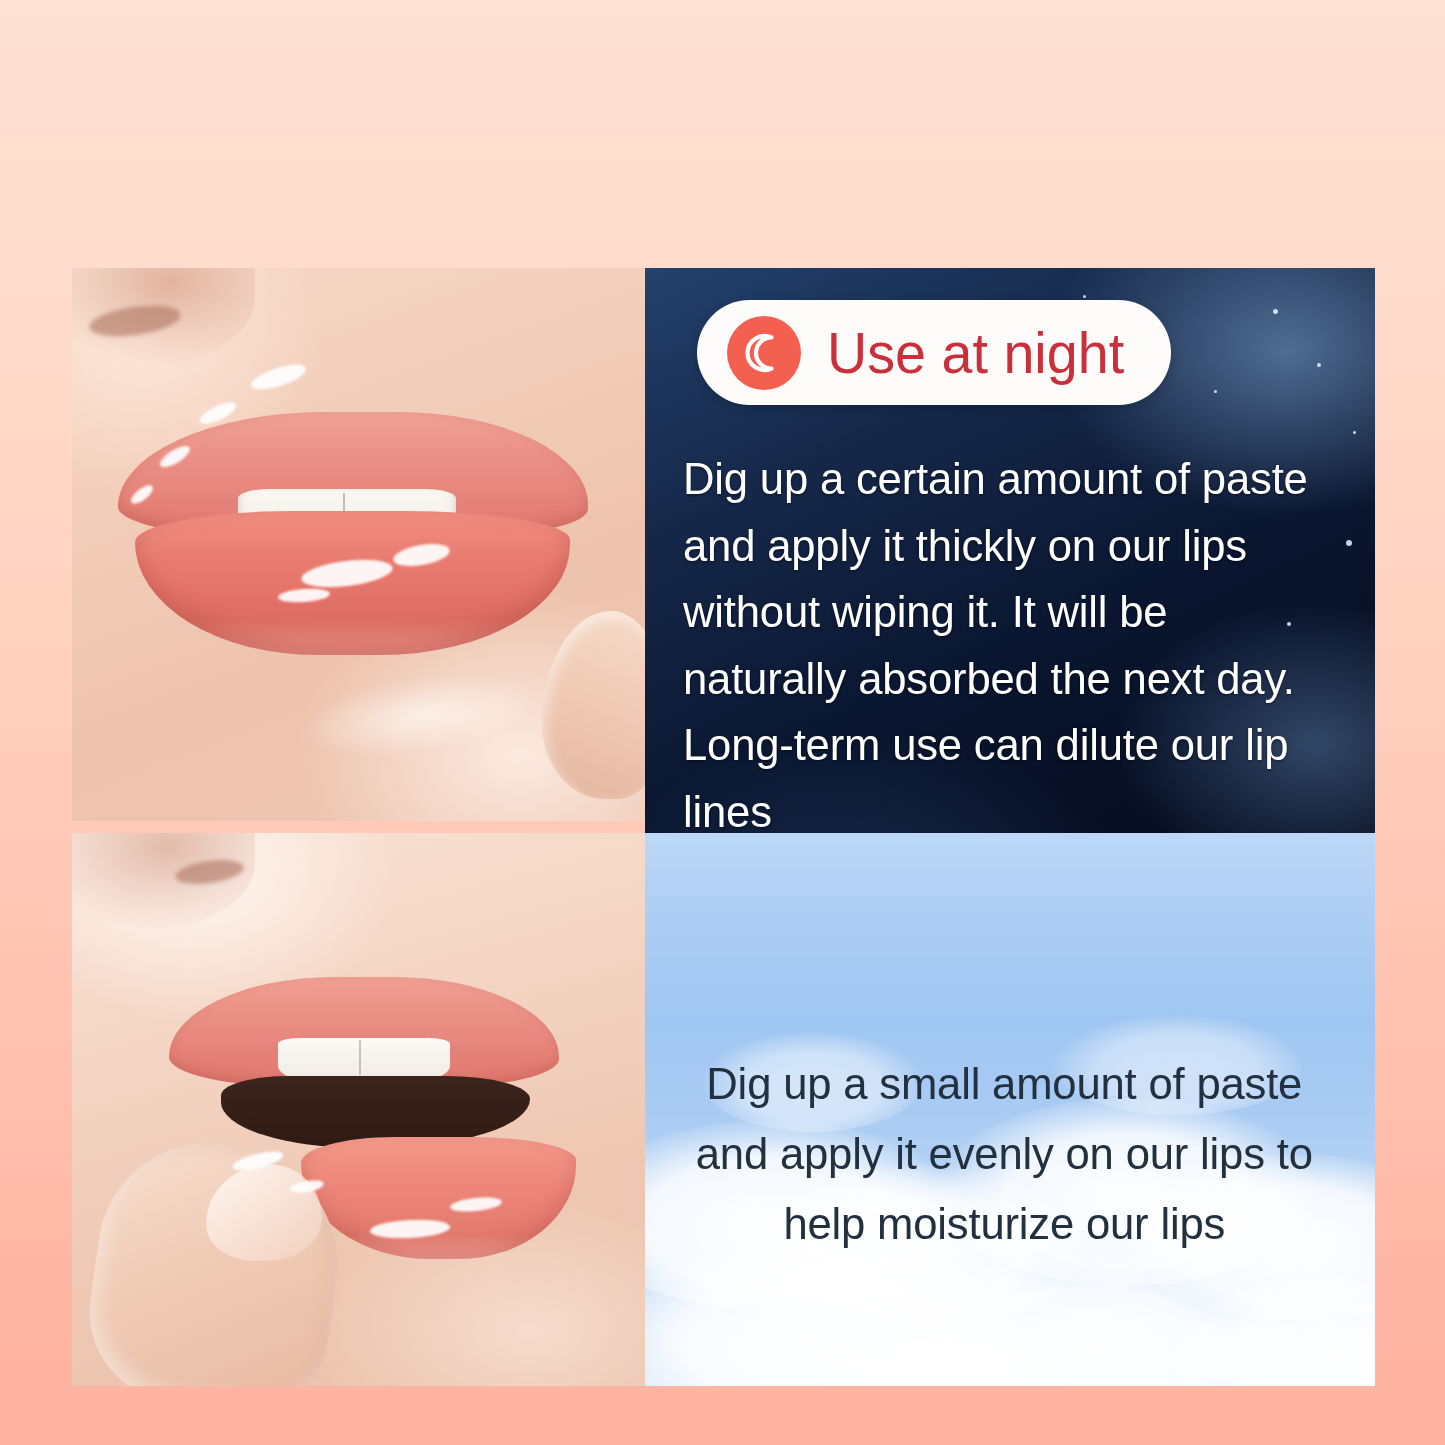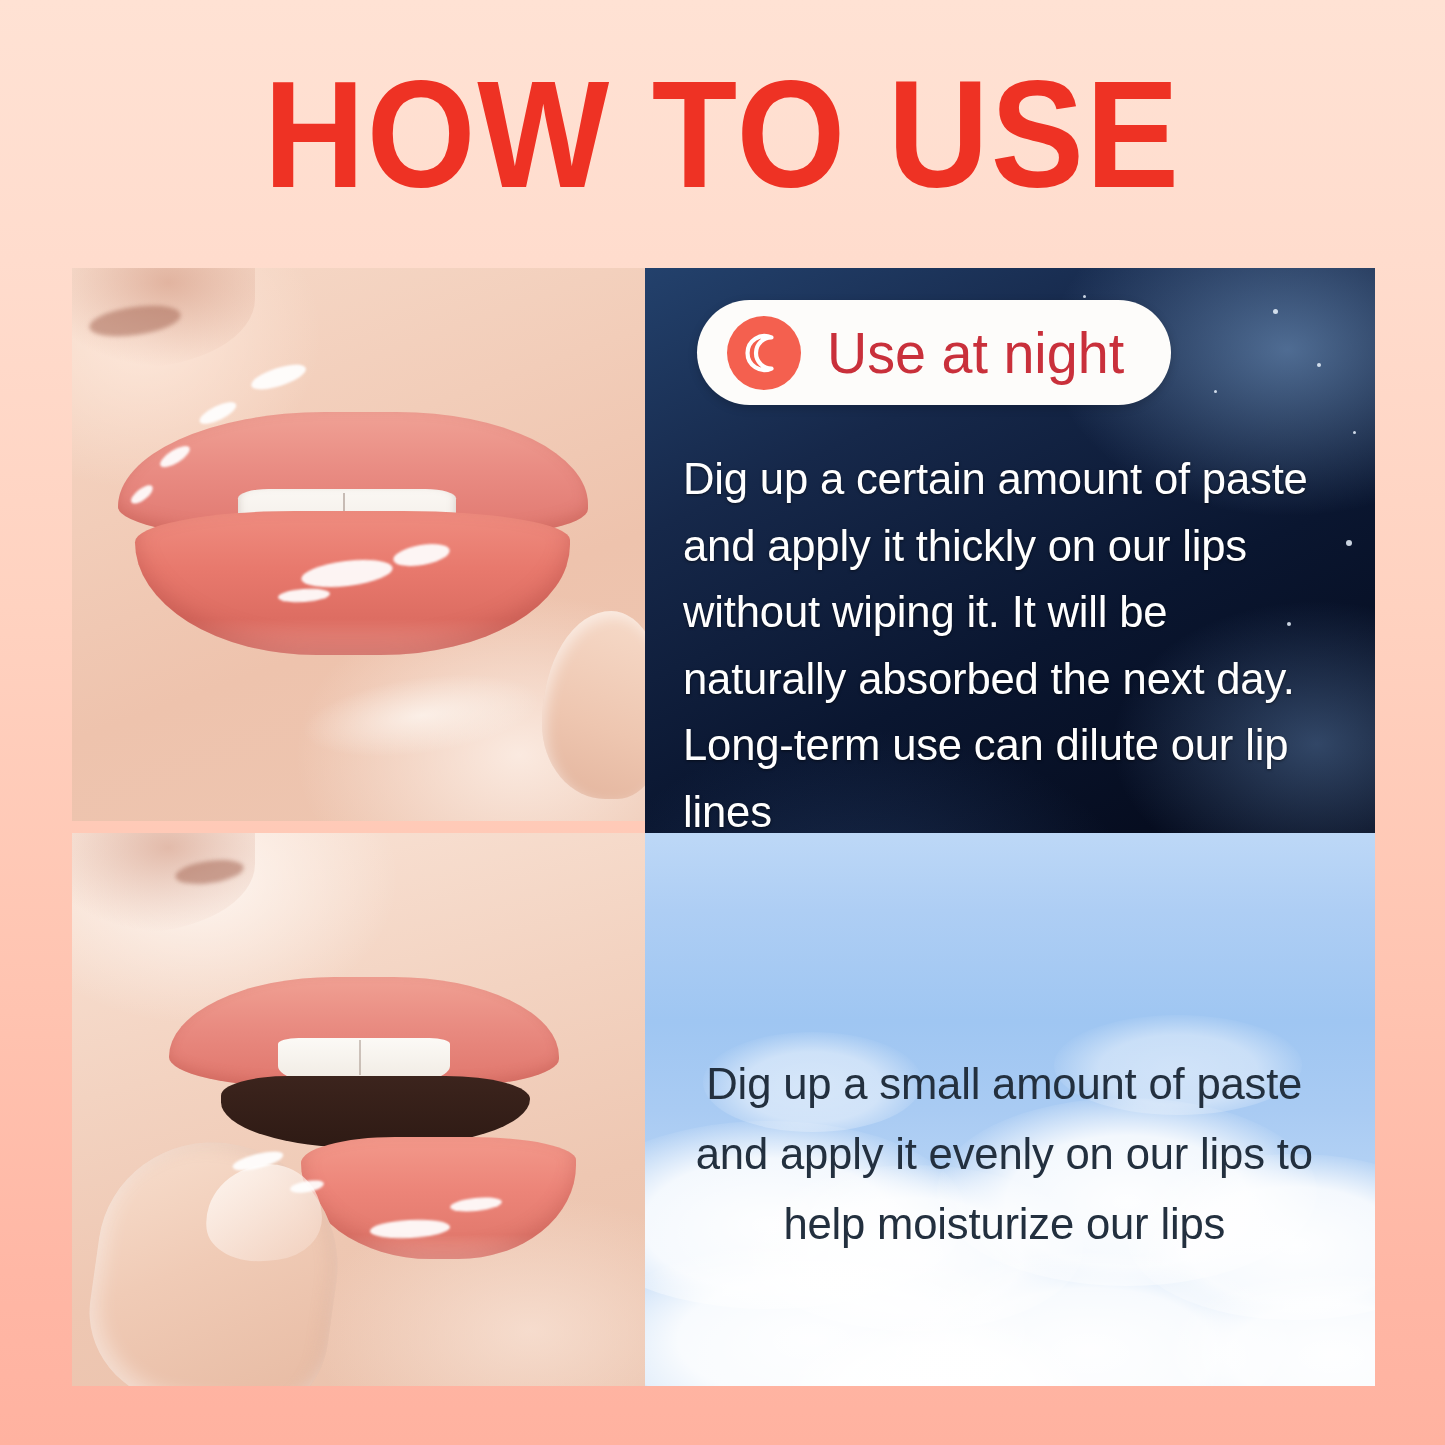--- a/index.html
+++ b/index.html
@@ -348,23 +348,20 @@
     justify-content: center;
   }
   .badge-day .icon-circle { width: 78px; height: 78px; }
   .icon-circle svg { display: block; }
 </style>
 </head>
 <body>
 
 <div class="poster">
 
-  <div class="title-wrap">
-    <div class="poster-title">HOW TO USE</div>
-  </div>
 
   <div class="grid">
 
     <div class="cell cell-photo-night">
       <div class="photo">
         <div class="skin-base"></div>
         <div class="nose"></div>
         <div class="nostril"></div>
         <div class="lip-upper"></div>
         <div class="teeth"></div>

